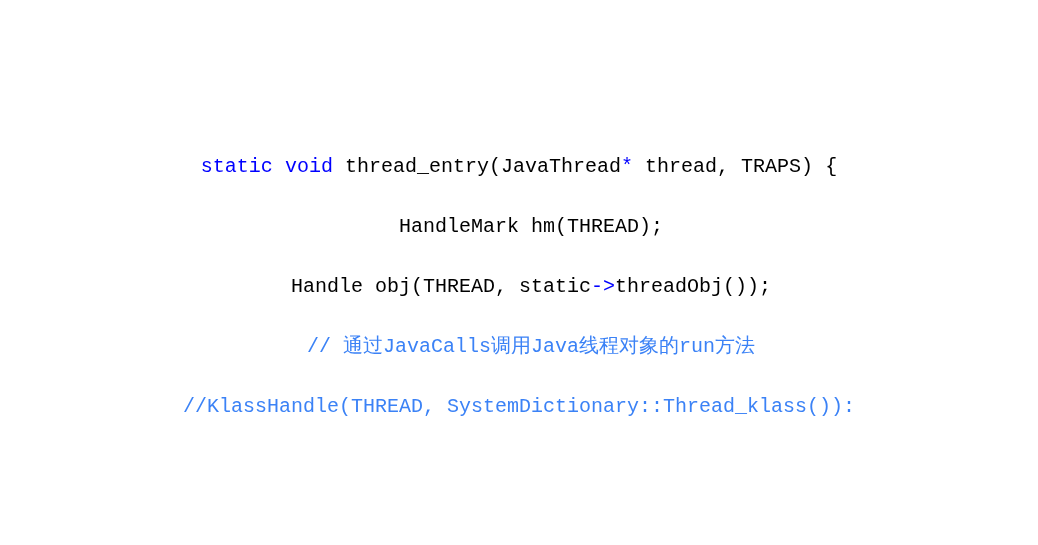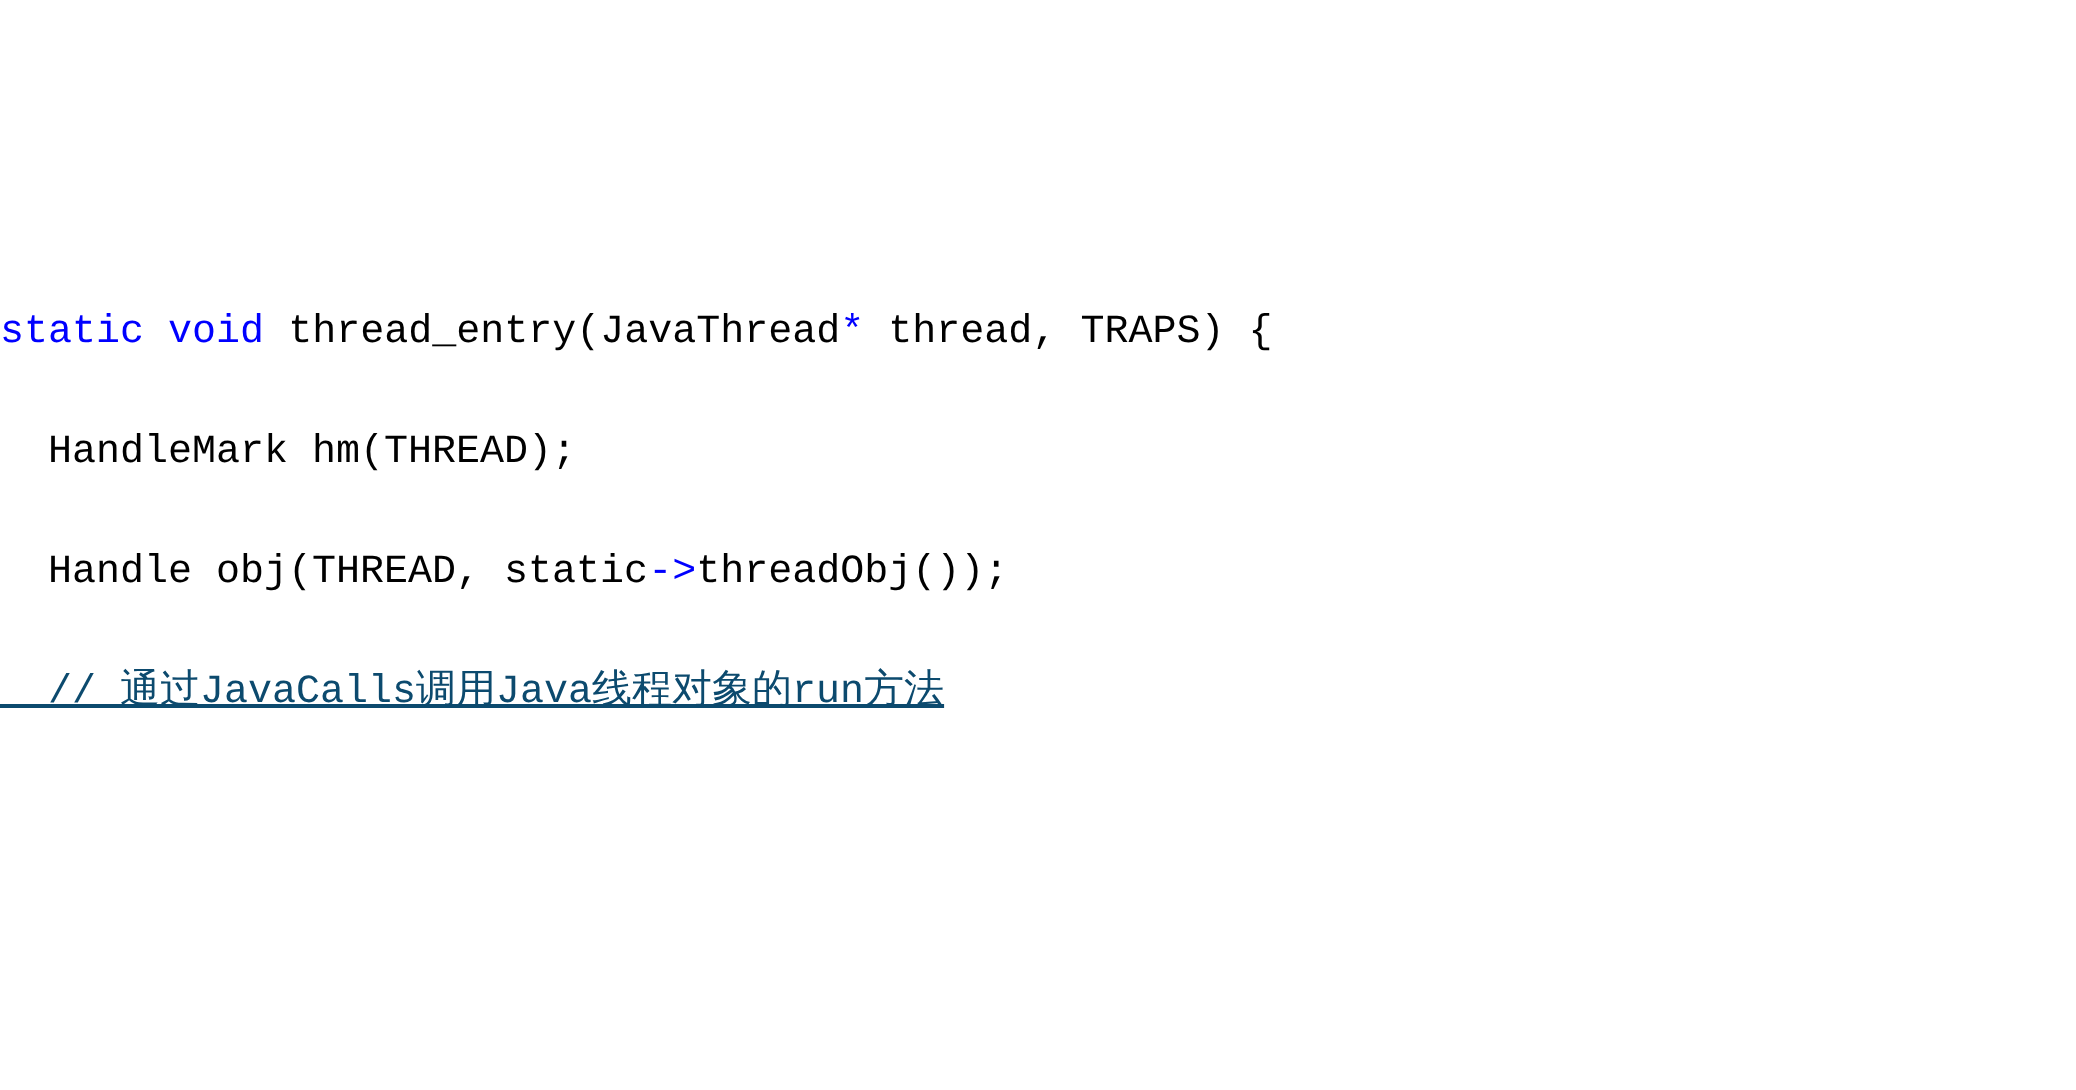--- a/index.html
+++ b/index.html
@@ -15,34 +15,36 @@
       color: #000000;
       white-space: pre;
       overflow-x: auto;
     }
     .code-container {
       padding: 2px 0;
     }
     .line {
       display: block;
       min-height: 30px;
+      text-align: center;
     }
     .keyword { color: #0000ff; }
-    .comment { color: #0c4a6e; text-decoration: underline; }
+    .comment { color: #3b82f6; }
   </style>
 </head>
 <body>
 
 
 
 <div class="code-container">
 <span class="line"><span class="keyword">static</span> <span class="keyword">void</span> <span>thread_entry</span><span>(</span><span>JavaThread</span><span class="keyword">*</span> <span>thread</span><span>,</span> <span>TRAPS</span><span>)</span> <span>{</span></span>
 <span class="line"><span>  HandleMark hm(THREAD);</span></span>
 <span class="line"><span>  Handle obj(THREAD, static</span><span class="keyword">-&gt;</span><span>threadObj());</span></span>
 <span class="line"><span class="comment">  // 通过JavaCalls调用Java线程对象的run方法</span></span>
+<span class="line"><span class="comment">//KlassHandle(THREAD, SystemDictionary::Thread_klass()):</span></span>
 
 
 
 
 
 
 
 
 
 

